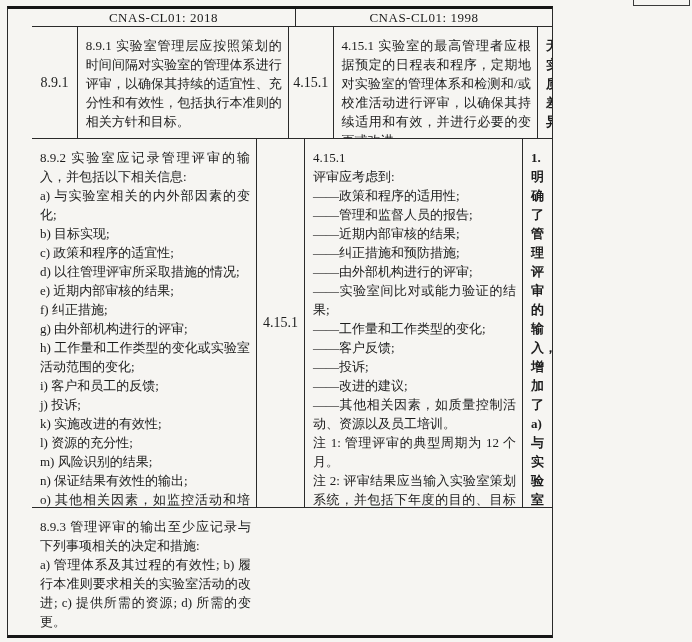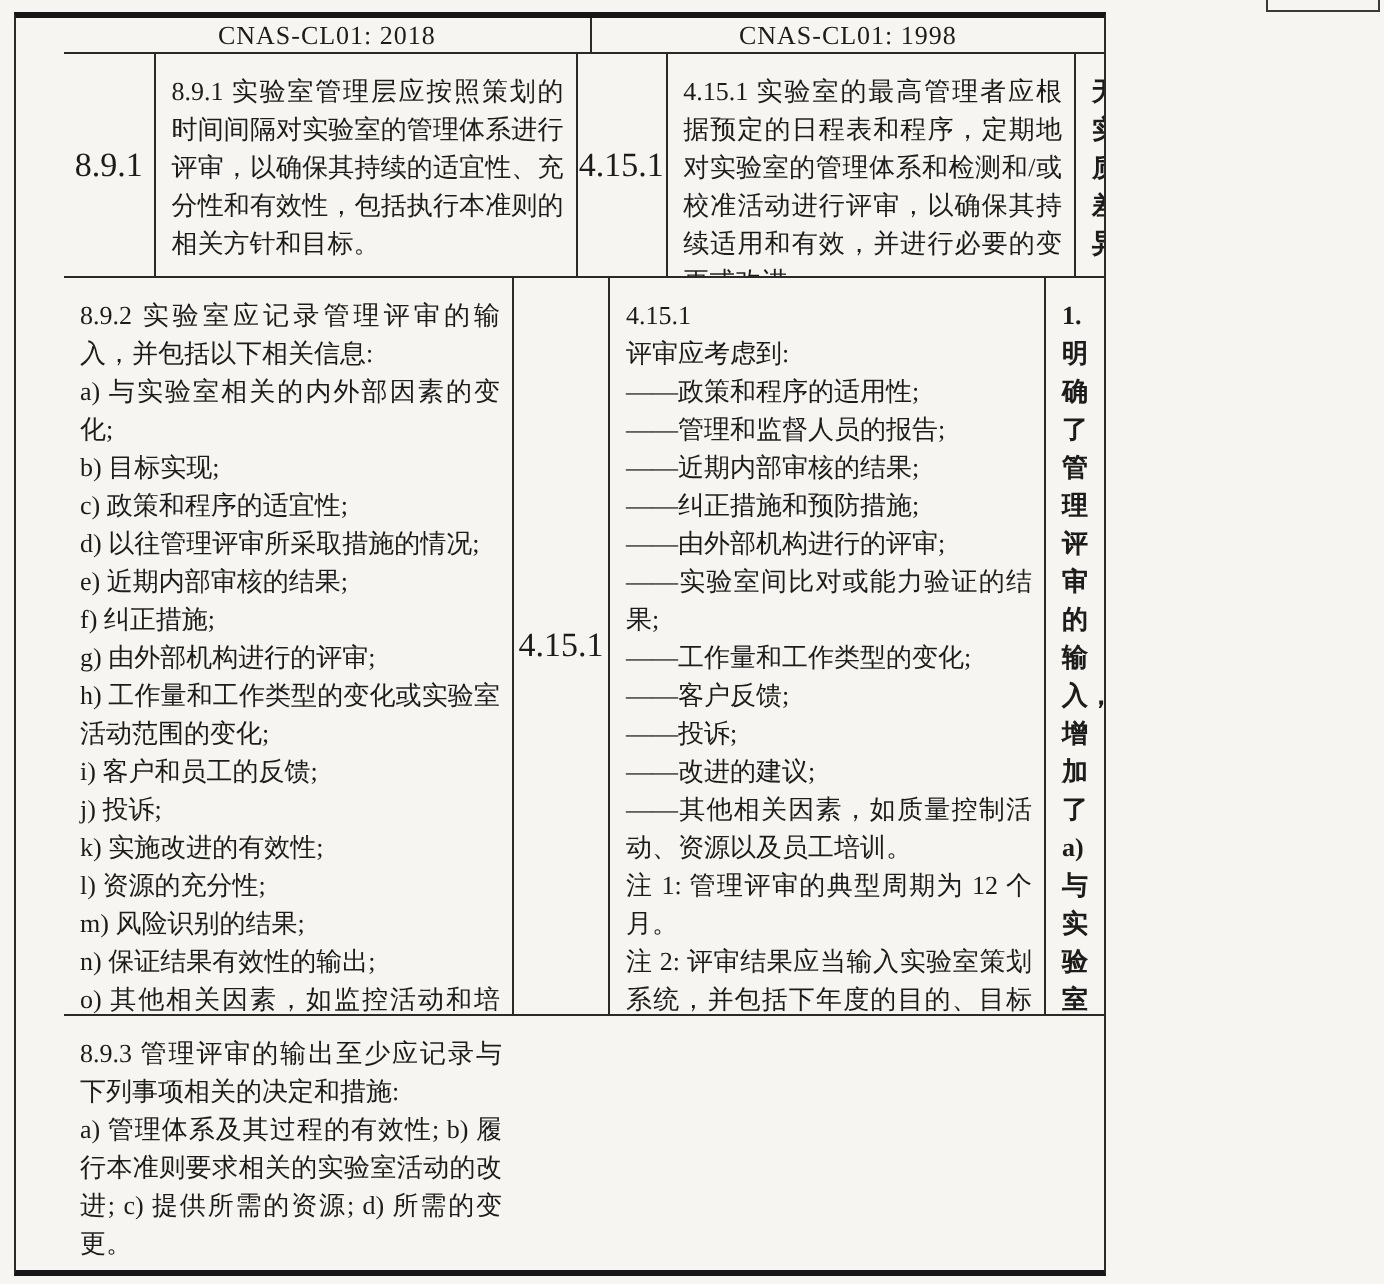--- a/index.html
+++ b/index.html
@@ -64,21 +64,21 @@
     font-size: 13px;
     letter-spacing: 0.5px;
   }
   .h1 { width: 274px; }
   .h2 { width: 266px; }
   .h3 { flex: 1; }
   .num {
     display: flex;
     align-items: center;
     justify-content: center;
-    font-size: 17px;
+    font-size: 14px;
     text-align: right;
   }
   .c1 { width: 49px; }
   .c2 { width: 225px; }
   .c3 { width: 48px; }
   .c4 { width: 218px; }
   .c5 { flex: 1; font-weight: bold; }
   .txt {
     font-size: 13px;
     line-height: 19px;

